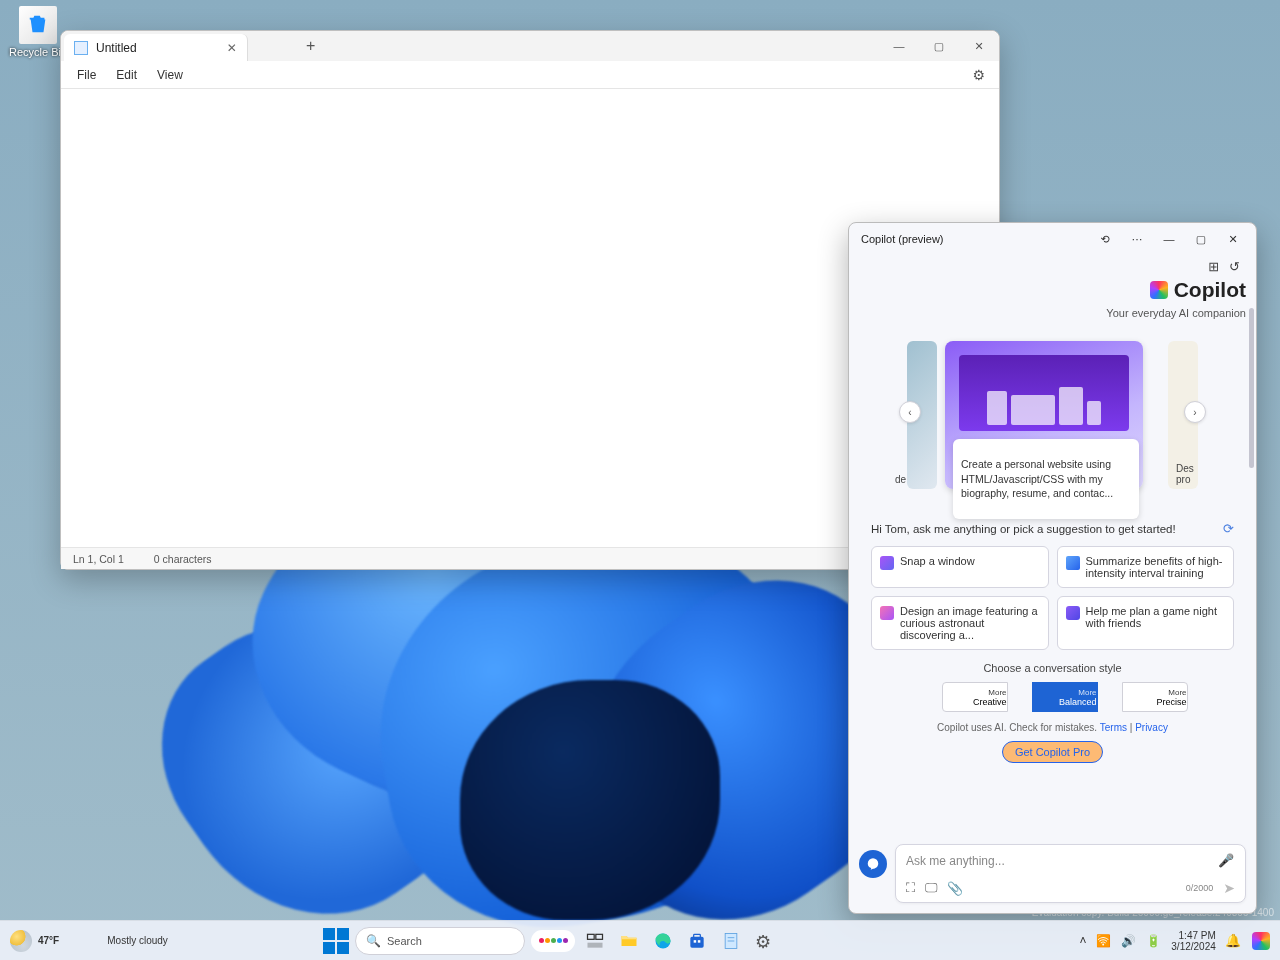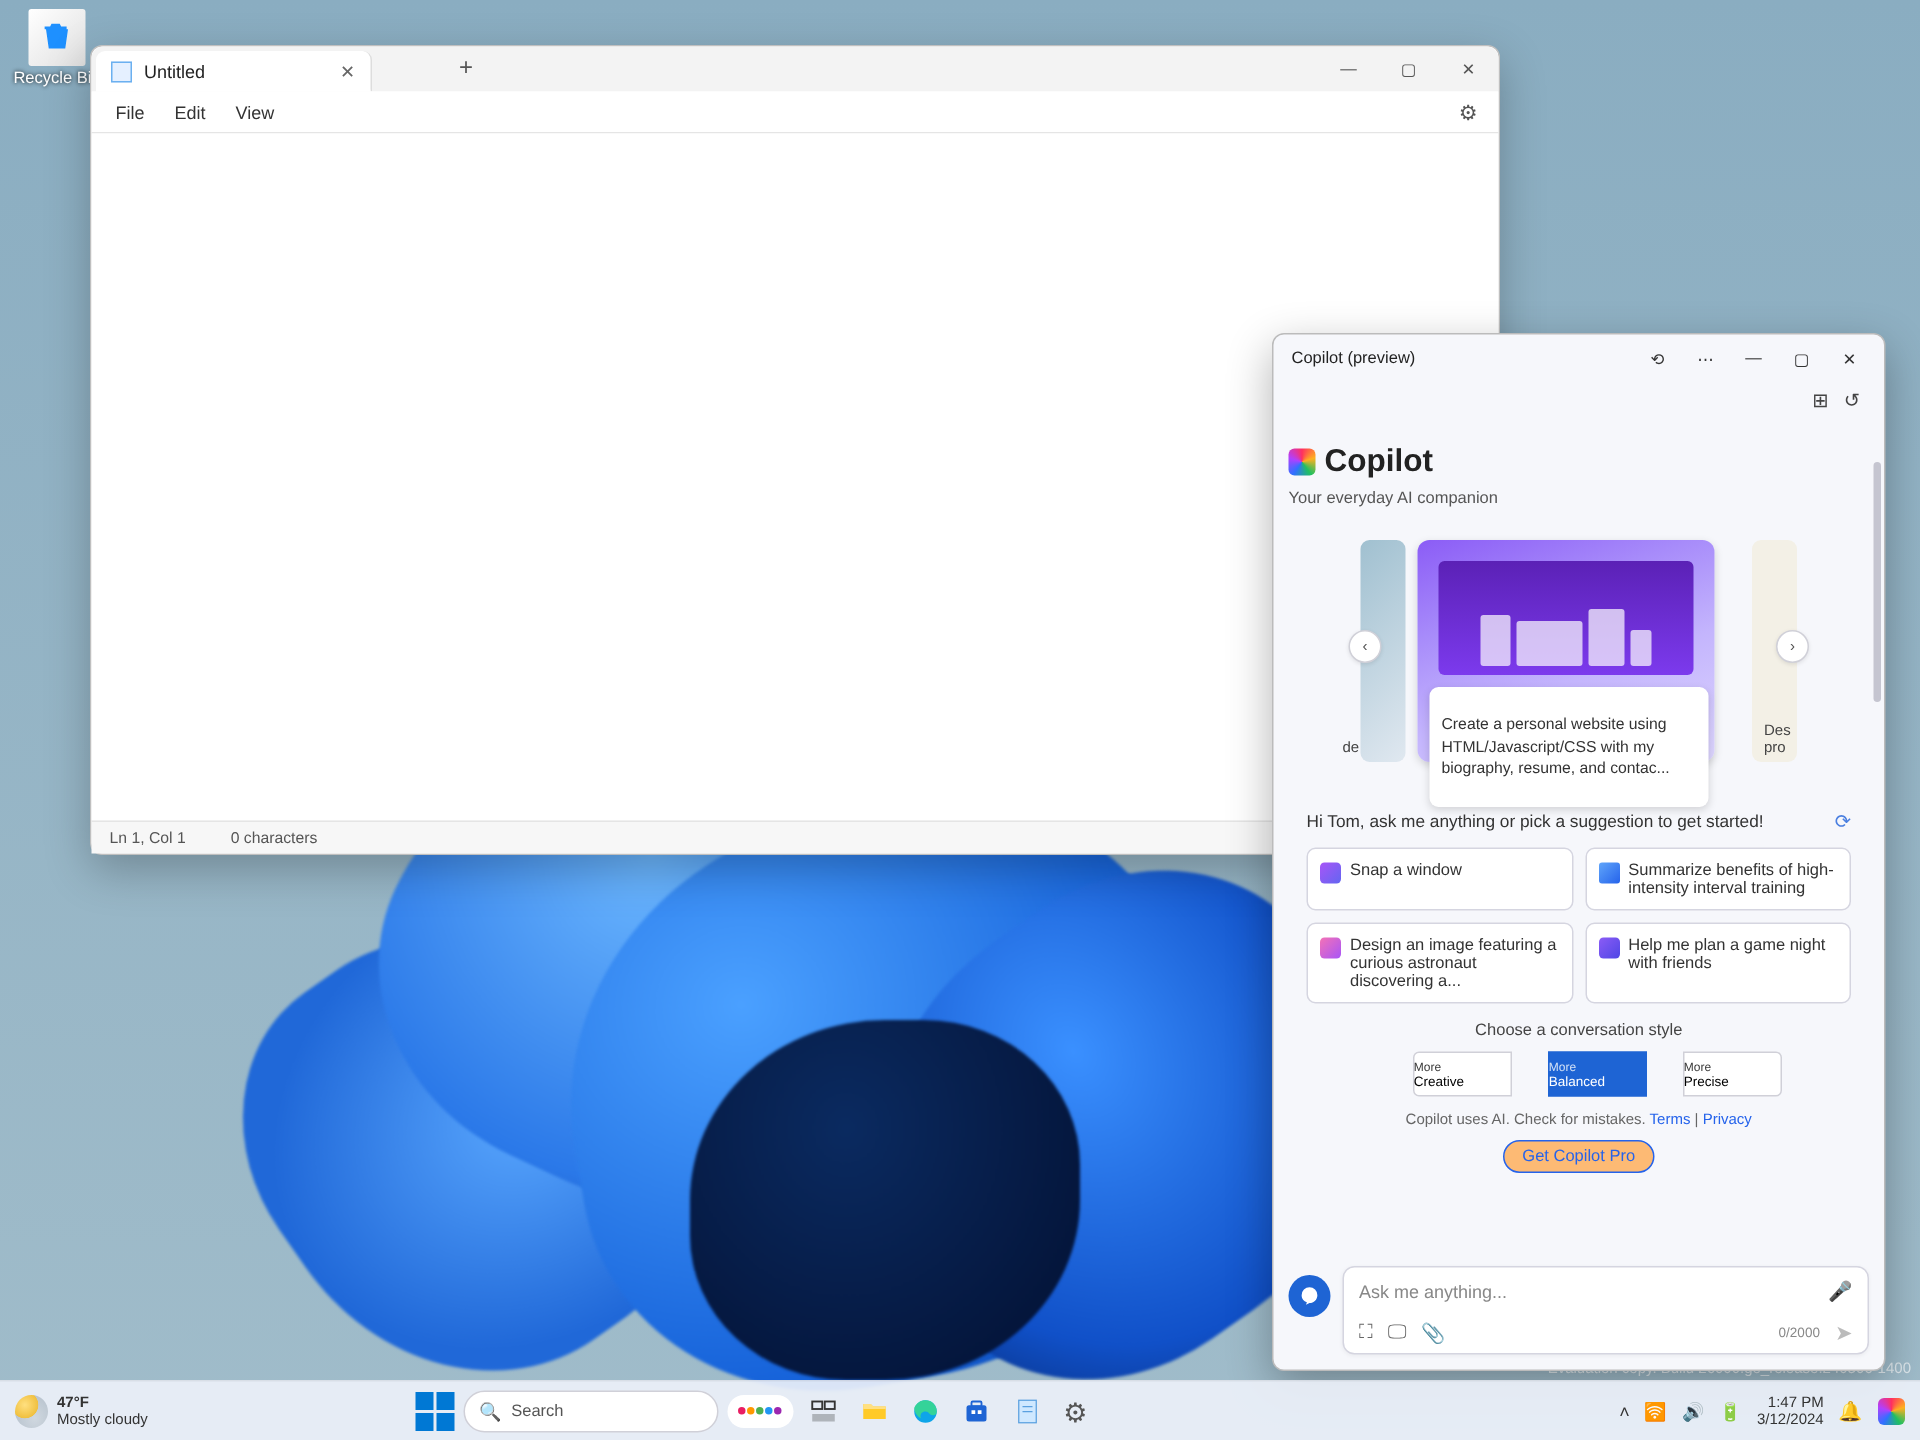--- a/index.html
+++ b/index.html
@@ -40,21 +40,21 @@
 
 
 .copilot { position: absolute; left: 848px; top: 222px; width: 409px; height: 692px; background: #f6f7fb; border: 1px solid #bbb; border-radius: 8px; box-shadow: 0 10px 30px rgba(0,0,0,0.3); z-index: 5; display:flex; flex-direction:column; overflow:hidden;}
 .cp-title { height: 32px; display:flex; align-items:center; padding: 0 8px; font-size: 11px; color:#222;}
 .cp-title span:first-child { margin-left: 4px;}
 .cp-title-controls { margin-left:auto; display:flex; gap: 2px;}
 .cp-tbtn { width: 30px; height:28px; display:flex; align-items:center; justify-content:center; font-size:11px; cursor:pointer; color:#333;}
 .cp-topicons { display:flex; justify-content:flex-end; gap:10px; padding: 4px 16px; font-size:13px; color:#444;}
 .cp-body { flex:1; overflow-y:auto; padding: 0 10px 10px 10px; position:relative;}
 .cp-scrollbar { position:absolute; right:2px; top:30px; width:5px; height:160px; background:#c5c5d0; border-radius:3px;}
-.cp-header { text-align:left; margin-top: 18px;}
+.cp-header { text-align:right; }
 .cp-logo { display:inline-flex; align-items:center; gap:6px; font-size: 21px; font-weight:600; color:#222;}
 .cp-logo-icon { width:18px; height:18px; border-radius:4px; background: conic-gradient(#ff3060, #ffb020, #20c060, #3070ff, #b040ff, #ff3060);}
 .cp-sub { font-size: 11px; color:#555; margin-top:4px;}
 .cp-carousel { position:relative; margin-top: 22px; height: 150px;}
 .cp-arrow { position:absolute; top:60px; width:22px; height:22px; border-radius:50%; background:#fff; border:1px solid #d0d0d8; display:flex; align-items:center; justify-content:center; font-size:10px; cursor:pointer; color:#555; box-shadow:0 1px 3px rgba(0,0,0,0.1);}
 .cp-arrow-l{ left: 40px;} .cp-arrow-r{ right: 40px;}
 .cp-card-prev { position:absolute; left:48px; top:0; width: 30px; height:148px; background: linear-gradient(135deg,#a0c0d0,#e0e8f0); border-radius:6px;}
 .cp-card-prev-txt{ position:absolute; left:36px; bottom:6px; font-size:10px; color:#444;}
 .cp-card-next { position:absolute; right:48px; top:0; width: 30px; height:148px; background: #f3f0e6; border-radius:6px;}
 .cp-card-next-txt{ position:absolute; right:40px; bottom:6px; font-size:10px; color:#444; text-align:left; width:30px;}
@@ -66,21 +66,21 @@
 .cp-refresh-small{margin-left:auto; color:#4a7fe0; font-size:13px; cursor:pointer;}
 .cp-suggestions { display:grid; grid-template-columns: 1fr 1fr; gap:8px; padding: 10px 12px 0 12px;}
 .cp-sugg { border:1px solid #d5d5e0; border-radius:6px; background:#fff; padding:8px 8px; display:flex; gap:6px; align-items:flex-start; font-size:11px; color:#333; cursor:pointer; min-height:42px;}
 .cp-sugg-icon{ width:14px; height:14px; flex-shrink:0; margin-top:1px;}
 .cp-sugg-icon.sparkle{ background:linear-gradient(135deg,#a855f7,#6366f1); border-radius:3px;}
 .cp-sugg-icon.doc{ background:linear-gradient(135deg,#60a5fa,#2563eb); border-radius:2px;}
 .cp-sugg-icon.pal{ background:linear-gradient(135deg,#f472b6,#a855f7); border-radius:3px;}
 .cp-sugg-icon.game{ background:linear-gradient(135deg,#8b5cf6,#4f46e5); border-radius:3px;}
 .cp-style-label { text-align:center; font-size:11px; color:#444; margin-top:12px;}
 .cp-styles { display:flex; justify-content:center; margin-top:8px;}
-.cp-style { width:66px; height:30px; display:flex; flex-direction:column; align-items:flex-start; justify-content:center; font-size:9px; border:1px solid #d0d0d8; background:#fff; cursor:pointer;margin-left:24px;}
+.cp-style { width:66px; height:30px; display:flex; flex-direction:column; align-items:flex-end; justify-content:center; font-size:9px; border:1px solid #d0d0d8; background:#fff; cursor:pointer;margin-left:24px;}
 .cp-style:first-child{ border-radius:4px 0 0 4px;}
 .cp-style:last-child{ border-radius:0 4px 4px 0;}
 .cp-style.active { background:#1e64d4; color:#fff; border-color:#1e64d4;}
 .cp-style .sm{ font-size:8px; opacity:0.8;}
 .cp-disclaimer{ text-align:center; font-size:10px; color:#666; margin-top:10px;}
 .cp-disclaimer a{ color:#2563eb; text-decoration:none; cursor:pointer;}
 .cp-pro{ display:flex; justify-content:center; margin-top:8px;}
 .cp-pro-btn{ border:1px solid #2563eb; color:#2563eb; border-radius:14px; padding:4px 12px; font-size:11px; cursor:pointer; background:#fdba74;}
 .cp-input-area{ margin-top:auto; padding: 10px;}
 .cp-input-row{ display:flex; gap:8px; align-items:flex-start;}
@@ -92,21 +92,21 @@
 .cp-mic{ font-size:13px; color:#666; cursor:pointer;}
 .cp-input-bottom{ display:flex; align-items:center; padding:4px 10px 6px 10px; gap:10px;}
 .cp-ib-icon{ font-size:13px; color:#666; cursor:pointer;}
 .cp-counter{ margin-left:auto; font-size:9px; color:#888;}
 .cp-send{ color:#bbb; font-size:14px;}
 
 
 .taskbar { position:absolute; left:0; bottom:0; width:1280px; height:40px; background: rgba(235,240,248,0.92); border-top:1px solid rgba(0,0,0,0.06); display:flex; align-items:center; z-index:20;}
 .tb-weather{ display:flex; align-items:center; gap:6px; padding:0 10px; font-size:10px; color:#333; cursor:pointer;}
 .tb-weather-icon{width:22px;height:22px; background:radial-gradient(circle at 30% 30%,#ffe080,#f0c040 40%,transparent 42%), radial-gradient(ellipse at 60% 70%,#d0d8e0,#b0bcc8); border-radius:50%;}
-.tb-weather-text{ display:flex; flex-direction:column; line-height:1.1;}
+.tb-weather-text{ display:flex; flex-direction:row; line-height:1.1;gap:48px;}
 .tb-center{ margin:0 auto; display:flex; align-items:center; gap:6px;}
 .tb-start{ width:26px; height:26px; display:grid; grid-template:1fr 1fr/1fr 1fr; gap:2px; cursor:pointer;}
 .tb-start div{ background:#0078d4;}
 .tb-search{ display:flex; align-items:center; background:#fff; border:1px solid #d0d0d8; border-radius:16px; height:28px; width:170px; padding:0 10px; gap:6px; cursor:text;}
 .tb-search-icon{font-size:12px;color:#555;}
 .tb-search-text{font-size:11px;color:#555;}
 .tb-colordots{ width:44px; height:22px; border-radius:11px; background:#fff; display:flex; align-items:center; justify-content:center; gap:1px; cursor:pointer;}
 .tb-colordots span{width:5px;height:5px;border-radius:50%;}
 .tb-icon{ width:28px; height:28px; display:flex; align-items:center; justify-content:center; cursor:pointer; border-radius:4px;}
 .tb-icon svg, .tb-icon .glyph{width:20px;height:20px;}

